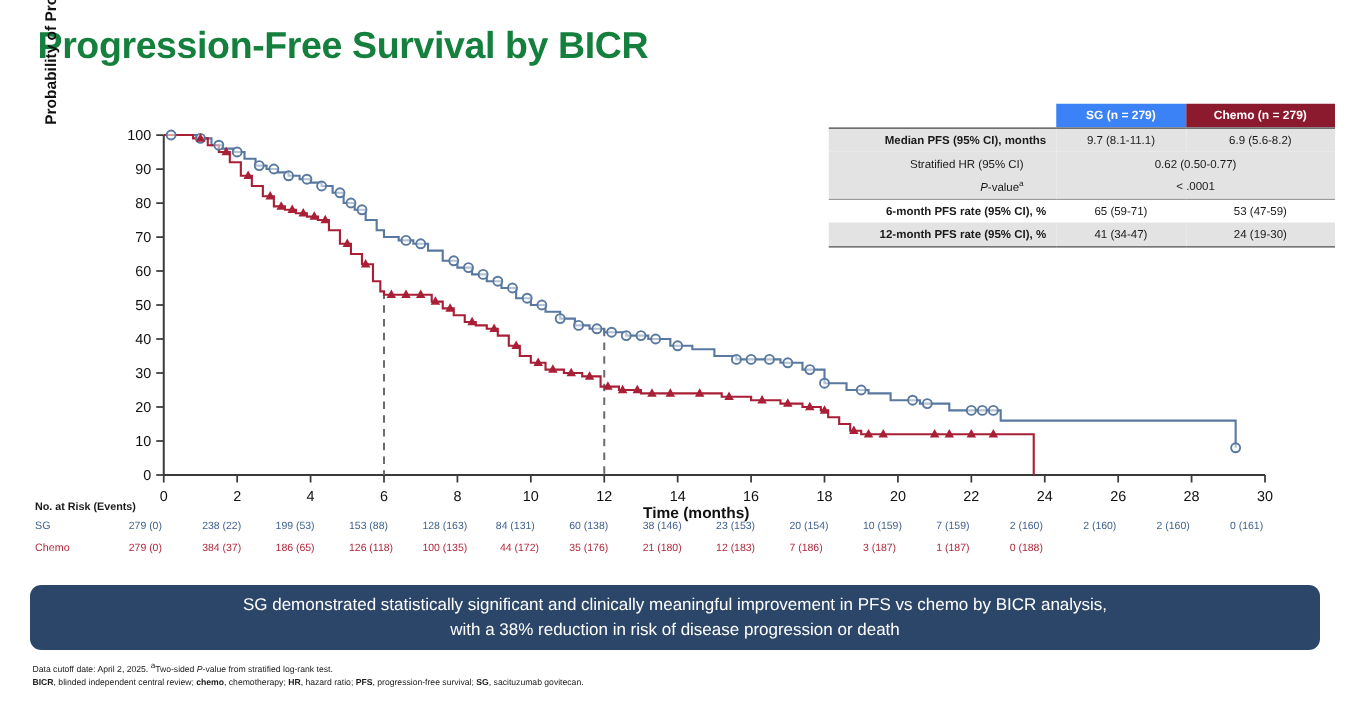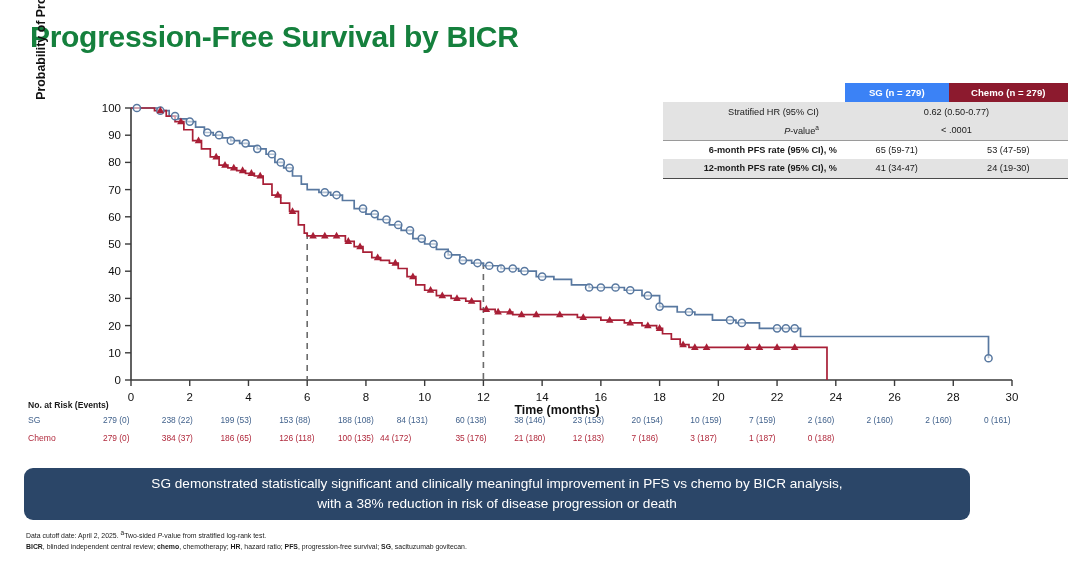--- a/index.html
+++ b/index.html
@@ -78,21 +78,21 @@
   }
   #risktitle{font-weight:bold;font-size:8.6px;color:#1a1a1a;margin-bottom:5px;}
   .riskrow{position:relative;height:18px;}
   .riskrow .rowname{position:absolute;left:0;top:0;font-size:8.6px;}
   .riskrow.sg .rowname,.riskrow.sg .cell{color:#42628c;}
   .riskrow.chemo .rowname,.riskrow.chemo .cell{color:#b0293c;}
   .riskrow .cell{position:absolute;top:0;width:56px;}
 
   
   #banner{
-    position:absolute;left:24px;top:468px;width:946px;height:52px;
+    position:absolute;left:24px;top:468px;width:1032px;height:52px;
     background:#2b4668;
     border-radius:9px;
     color:#ffffff;
     display:flex;align-items:center;justify-content:center;
     text-align:center;
     font-size:13.6px;
     line-height:1.45;
     box-sizing:border-box;padding:0 20px;
   }
 
@@ -110,20 +110,25 @@
 <div id="slide">
 
   <div id="title">Progression-Free Survival by BICR</div>
 
   <table id="stats">
     <tbody>
         <tr class="sthead">
           <td class="blank" style="width:185px"></td>
           <td class="sg" style="width:110px">SG (n = 279)</td>
           <td class="chemo" style="width:126px">Chemo (n = 279)</td>
+        </tr>
+        <tr class="strow shade topline">
+          <td class="rlabel">Median PFS (95% CI), months</td>
+          <td class="rval">9.7 (8.1-11.1)</td>
+          <td class="rval">6.9 (5.6-8.2)</td>
         </tr>
         <tr class="strow shade">
           <td class="rlabel indent">Stratified HR (95% CI)</td>
           <td class="rval span" colspan="2">0.62 (0.50-0.77)</td>
         </tr>
         <tr class="strow shade">
           <td class="rlabel indent"><span class="ital">P</span>-value<sup>a</sup></td>
           <td class="rval span" colspan="2">&lt; .0001</td>
         </tr>
         <tr class="strow white midline">
@@ -291,41 +296,41 @@
 
   <div id="risk">
     <div id="risktitle">No. at Risk (Events)</div>
     <div id="riskrows">
         <div class="riskrow sg">
           <span class="rowname">SG</span>
           <span class="cell" style="left:75px">279 (0)</span>
           <span class="cell" style="left:133.73333333333335px">238 (22)</span>
           <span class="cell" style="left:192.46666666666667px">199 (53)</span>
           <span class="cell" style="left:251.20000000000005px">153 (88)</span>
-          <span class="cell" style="left:309.93333333333334px">188 (108)</span>
+          <span class="cell" style="left:309.93333333333334px">128 (163)</span>
           <span class="cell" style="left:368.66666666666663px">84 (131)</span>
           <span class="cell" style="left:427.40000000000003px">60 (138)</span>
           <span class="cell" style="left:486.1333333333333px">38 (146)</span>
           <span class="cell" style="left:544.8666666666667px">23 (153)</span>
           <span class="cell" style="left:603.6px">20 (154)</span>
           <span class="cell" style="left:662.3333333333333px">10 (159)</span>
           <span class="cell" style="left:721.0666666666666px">7 (159)</span>
           <span class="cell" style="left:779.8000000000001px">2 (160)</span>
           <span class="cell" style="left:838.5333333333333px">2 (160)</span>
           <span class="cell" style="left:897.2666666666667px">2 (160)</span>
           <span class="cell" style="left:956px">0 (161)</span>
         </div>
         <div class="riskrow chemo">
           <span class="rowname">Chemo</span>
           <span class="cell" style="left:75px">279 (0)</span>
           <span class="cell" style="left:133.73333333333335px">384 (37)</span>
           <span class="cell" style="left:192.46666666666667px">186 (65)</span>
           <span class="cell" style="left:251.20000000000005px">126 (118)</span>
           <span class="cell" style="left:309.93333333333334px">100 (135)</span>
-          <span class="cell" style="left:352px">44 (172)</span>
+          <span class="cell" style="left:372px">44 (172)</span>
           <span class="cell" style="left:427.40000000000003px">35 (176)</span>
           <span class="cell" style="left:486.1333333333333px">21 (180)</span>
           <span class="cell" style="left:544.8666666666667px">12 (183)</span>
           <span class="cell" style="left:603.6px">7 (186)</span>
           <span class="cell" style="left:662.3333333333333px">3 (187)</span>
           <span class="cell" style="left:721.0666666666666px">1 (187)</span>
           <span class="cell" style="left:779.8000000000001px">0 (188)</span>
         </div>
       </div>
   </div>

